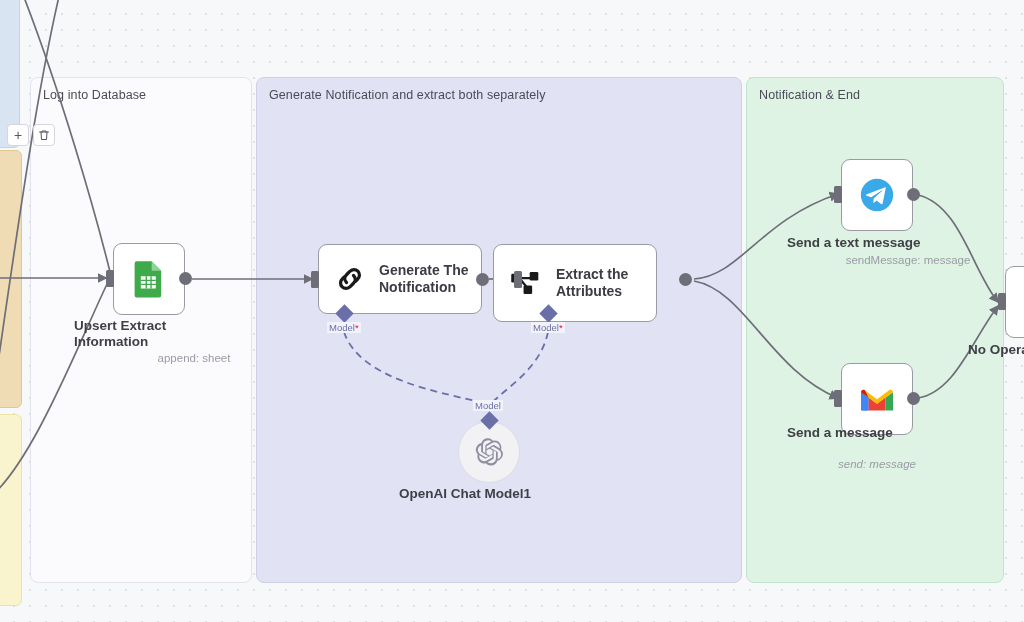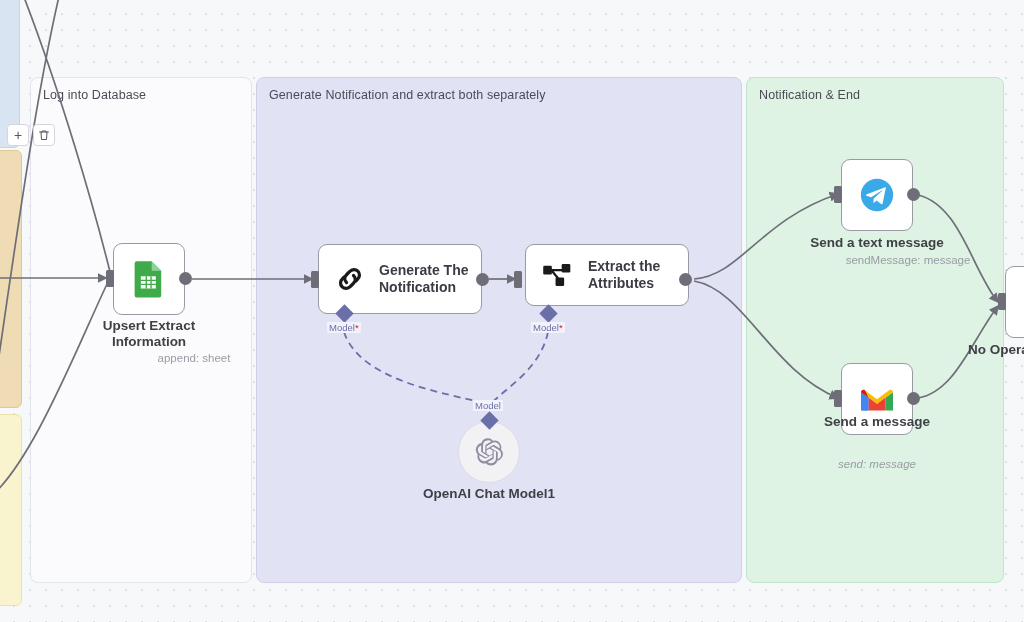--- a/index.html
+++ b/index.html
@@ -69,21 +69,21 @@
     border: 1.5px solid #9a9aa5;
     border-radius: 9px;
     display: flex;
     align-items: center;
     box-sizing: border-box;
   }
   .node-box.square { justify-content: center; }
   .node-box.wide { padding-left: 16px; gap: 14px; }
   .node-label {
     position: absolute;
-    text-align: center;
+    text-align: left;
     font-size: 13.5px;
     font-weight: 600;
     color: #3f3f46;
     line-height: 16px;
     white-space: pre-line;
   }
   .node-sub {
     position: absolute;
     text-align: center;
     font-size: 11.5px;
@@ -243,21 +243,21 @@
     </div>
     <div class="port-in" style="left:311px; top:271px;"></div>
     <div class="port-out" style="left:476px; top:273px;"></div>
     <div class="port-diamond" style="left:338px; top:307px;"></div>
     <div class="port-tag" style="left:327px; top:322px;">
       <span>Model</span><span class="req">*</span>
     </div>
   </div>
 
   <div class="node">
-    <div class="node-box wide" style="left:525px; top:244px; width:164px; height:62px;">
+    <div class="node-box wide" style="left:493px; top:244px; width:164px; height:78px;">
       <svg width="32" height="28" viewBox="0 0 26 22">
         <rect x="1" y="3.5" width="7" height="7" rx="1" fill="#1a1a1a"></rect>
         <rect x="16" y="2" width="7" height="7" rx="1" fill="#1a1a1a"></rect>
         <rect x="11" y="13" width="7" height="7" rx="1" fill="#1a1a1a"></rect>
         <path d="M8 7h8M8 7.5l6.5 8" stroke="#1a1a1a" stroke-width="1.8" fill="none" stroke-linecap="round"></path>
       </svg>
       <div class="node-title">Extract the
 Attributes</div>
     </div>
     <div class="port-in" style="left:514px; top:271px;"></div>
@@ -300,21 +300,21 @@
         <path d="M2 7.2c0-2 2.3-3.2 3.9-2L18 14.2 30.1 5.2c1.6-1.2 3.9 0 3.9 2L26.6 12.6 18 19 9.4 12.6z" fill="#fbbc04"></path>
         <path d="M9.4 25.5V12.6L18 19l8.6-6.4v12.9z" fill="#ea4335"></path>
         <path d="M2 7.2l7.4 5.4v12.9H4a2 2 0 0 1-2-2z" fill="#4285f4"></path>
         <path d="M9.4 12.6L2 7.2c0-2 2.3-3.2 3.9-2L18 14.2l-8.6-1.6z" fill="#c5221f" opacity="0"></path>
         <path d="M18 19L9.4 12.6 5.9 5.2C4.3 4 2 5.2 2 7.2l7.4 5.4z" fill="#c5221f"></path>
         <path d="M26.6 12.6L34 7.2c0-2-2.3-3.2-3.9-2L18 14.2z" fill="#ea4335" opacity="0"></path>
       </svg>
     </div>
     <div class="port-in" style="left:834px; top:390px;"></div>
     <div class="port-out" style="left:907px; top:392px;"></div>
-    <div class="node-label" style="left:787px; top:414px; width:180px;">Send a message</div>
+    <div class="node-label" style="left:787px; top:425px; width:180px;">Send a message</div>
     <div class="node-sub" style="left:787px; top:457px; width:180px;font-style:italic;">send: message</div>
   </div>
 
   <div class="node">
     <div class="node-box square" style="left:1005px; top:266px; width:72px; height:72px;"></div>
     <div class="port-in" style="left:998px; top:293px;"></div>
     <div class="node-label" style="left:968px; top:342px; width:110px; text-align:left;">No Opera</div>
   </div>
 
 </div>

